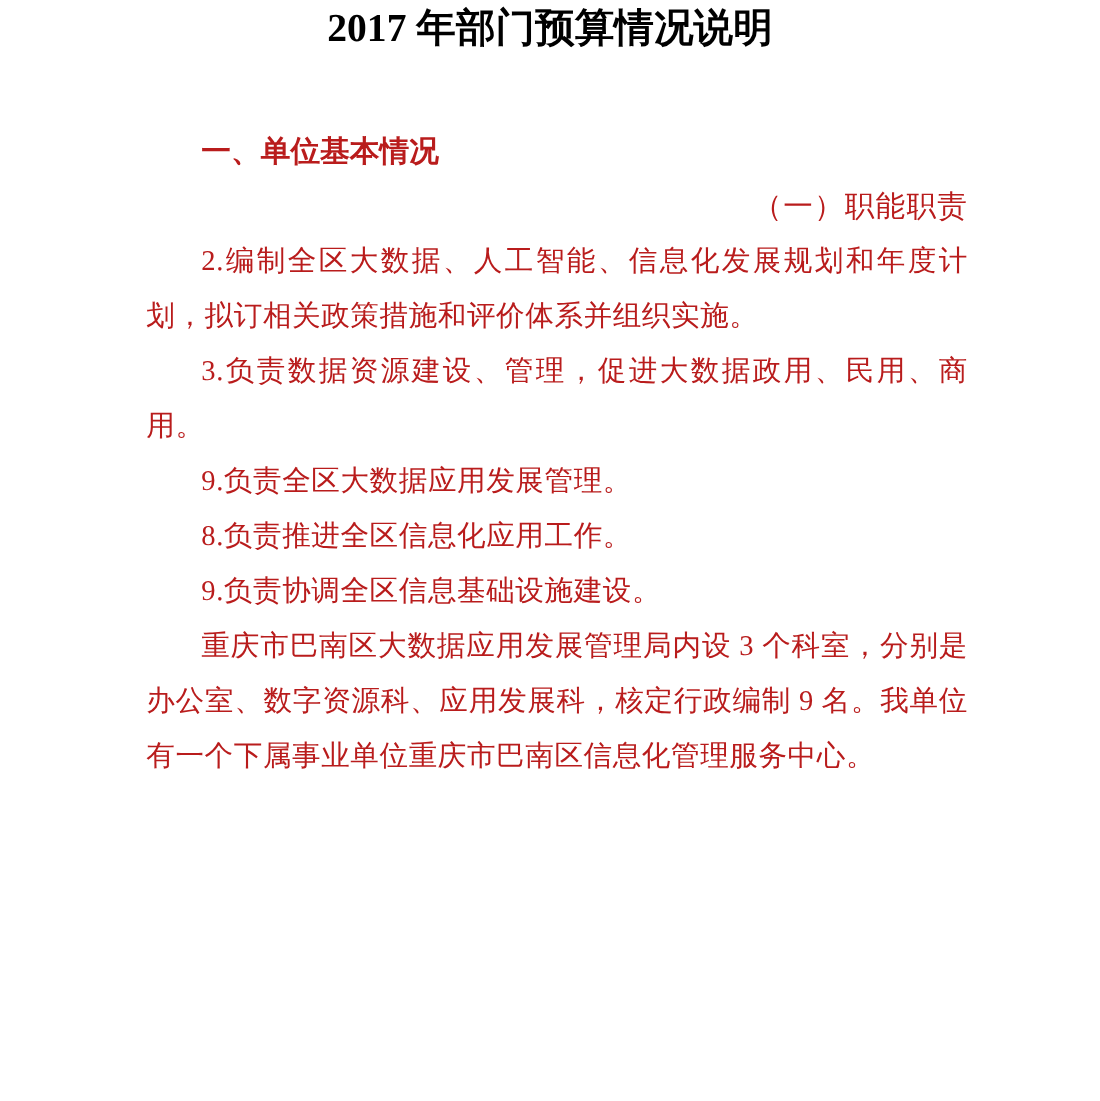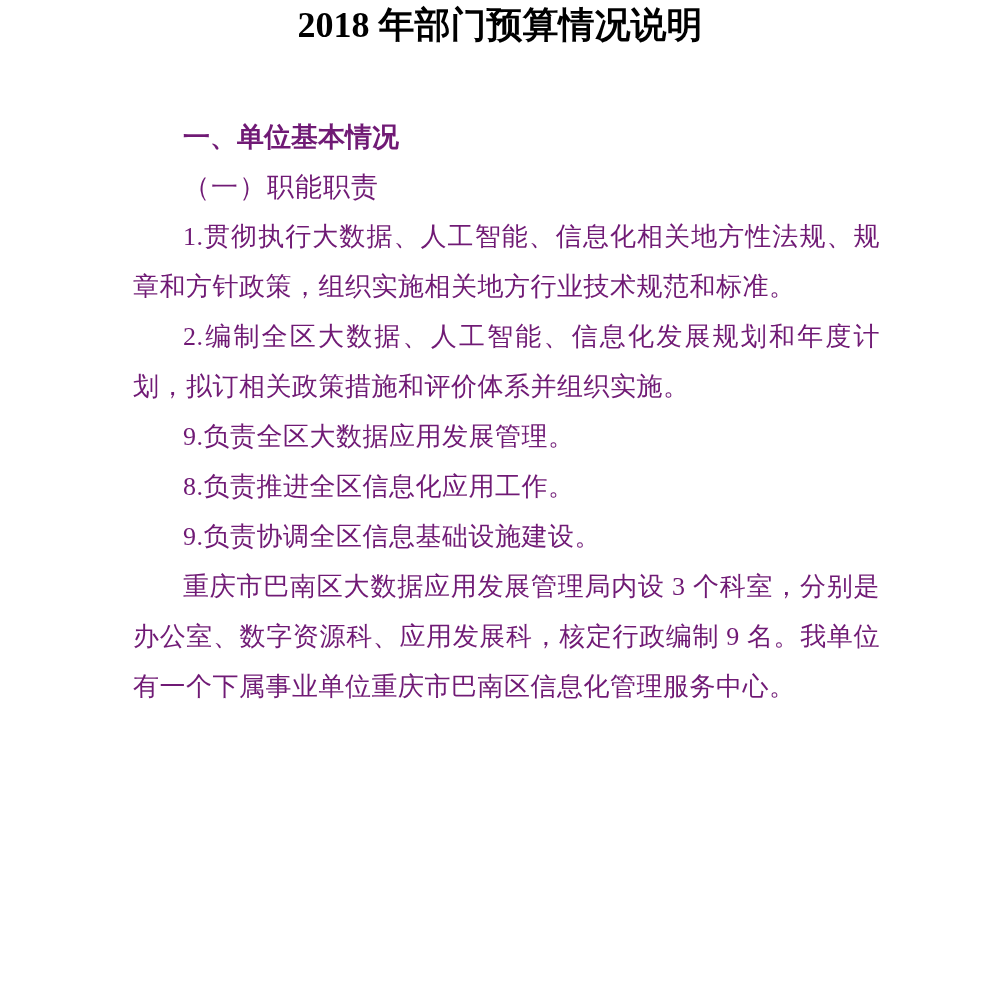--- a/index.html
+++ b/index.html
@@ -22,55 +22,56 @@
   }
   .doc-title .title-line { display: block; }
   .doc-body {
     margin-top: 64px;
     padding: 0 120px 0 133px;
   }
   .doc-body > div {
     margin: 0;
     line-height: 50px;
     text-indent: 50px;
-    color: #701a75;
+    color: #b91c1c;
   }
   .h1 {
     font-family: "Liberation Sans", "DejaVu Sans", sans-serif;
     font-weight: 700;
     font-size: 27px;
   }
   .h2 {
     font-family: "Liberation Serif", "DejaVu Serif", serif;
     font-weight: 400;
     font-size: 27px;
     letter-spacing: 1px;
+    text-align: right;
   }
   .para {
     font-family: "Liberation Serif", "DejaVu Serif", serif;
     font-weight: 400;
     font-size: 26px;
     text-align: justify;
     letter-spacing: 0.5px;
   }
 </style>
 </head>
 <body>
 
 <div class="page">
 
   <div class="doc-title">
-    <span class="title-line">2018 年部门预算情况说明</span>
+    <span class="title-line">2017 年部门预算情况说明</span>
   </div>
 
   <div class="doc-body">
     <div class="h1">一、单位基本情况</div>
     <div class="h2">（一）职能职责</div>
-    <div class="para">1.贯彻执行大数据、人工智能、信息化相关地方性法规、规章和方针政策，组织实施相关地方行业技术规范和标准。</div>
     <div class="para">2.编制全区大数据、人工智能、信息化发展规划和年度计划，拟订相关政策措施和评价体系并组织实施。</div>
+    <div class="para">3.负责数据资源建设、管理，促进大数据政用、民用、商用。</div>
     <div class="para">9.负责全区大数据应用发展管理。</div>
     <div class="para">8.负责推进全区信息化应用工作。</div>
     <div class="para">9.负责协调全区信息基础设施建设。</div>
     <div class="para">重庆市巴南区大数据应用发展管理局内设 3 个科室，分别是办公室、数字资源科、应用发展科，核定行政编制 9 名。我单位有一个下属事业单位重庆市巴南区信息化管理服务中心。</div>
 
   </div>
 
 </div>
 
 </body></html>

